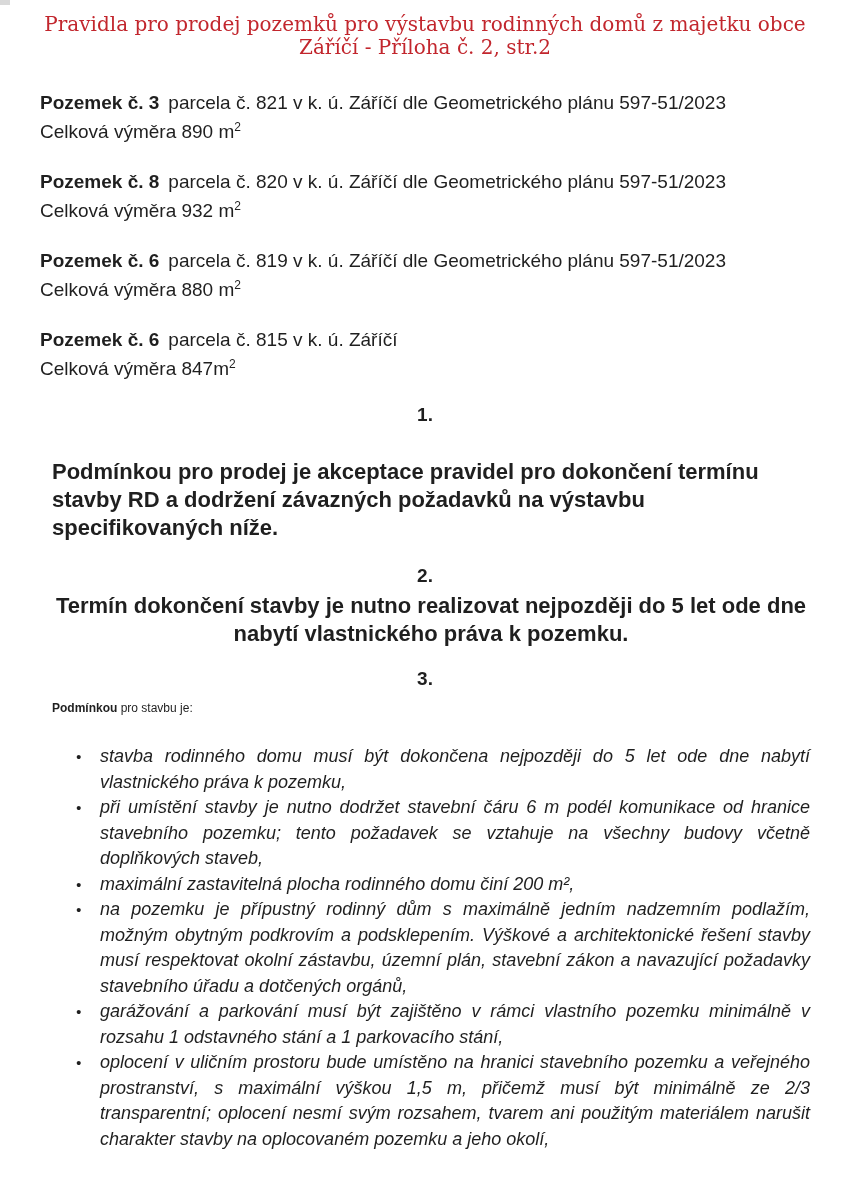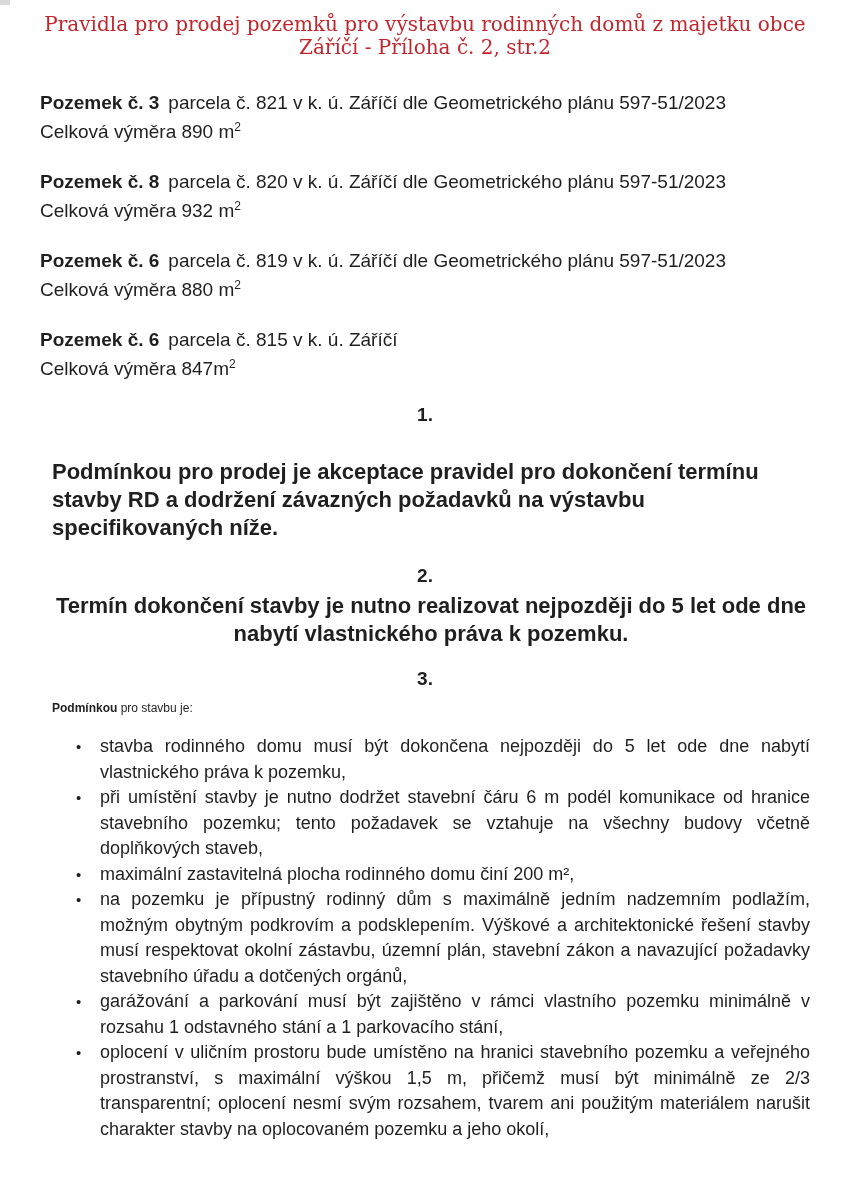--- a/index.html
+++ b/index.html
@@ -55,24 +55,25 @@
     margin-right: 0;
   }
   .para-1 { margin-top: 32px; max-width: 760px; }
   .para-2 { margin-top: 5px;  max-width: 760px; text-align: center; }
 
   .lead { margin-top: 4px; margin-left: 12px; font-size: 12px; line-height: 28px; }
   .lead .lead-bold { font-weight: 700; }
 
   ul.bullets {
     list-style: none;
-    margin-top: 12px;
+    margin-top: 22px;
     padding-left: 60px;
     padding-right: 0;
     max-width: 772px;
+    font-style: italic;
   }
   ul.bullets li {
     position: relative;
     font-size: 18px;
     line-height: 25.5px;
     text-align: justify;
   }
   ul.bullets li::before {
     content: "\2022";
     position: absolute;

